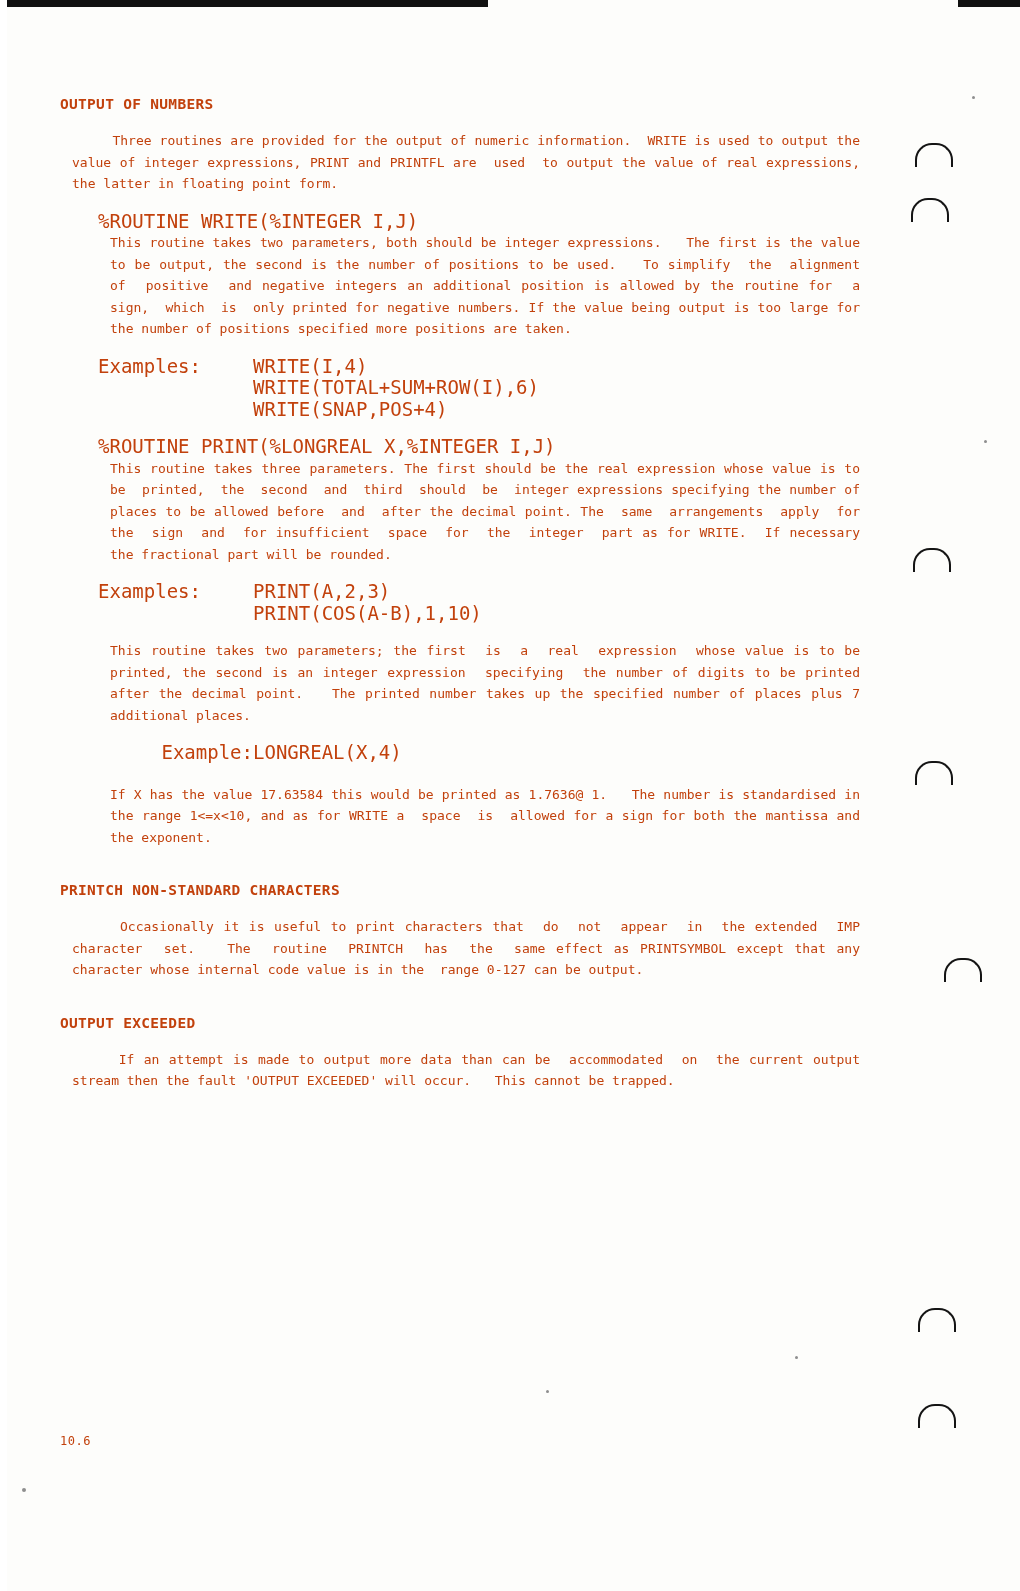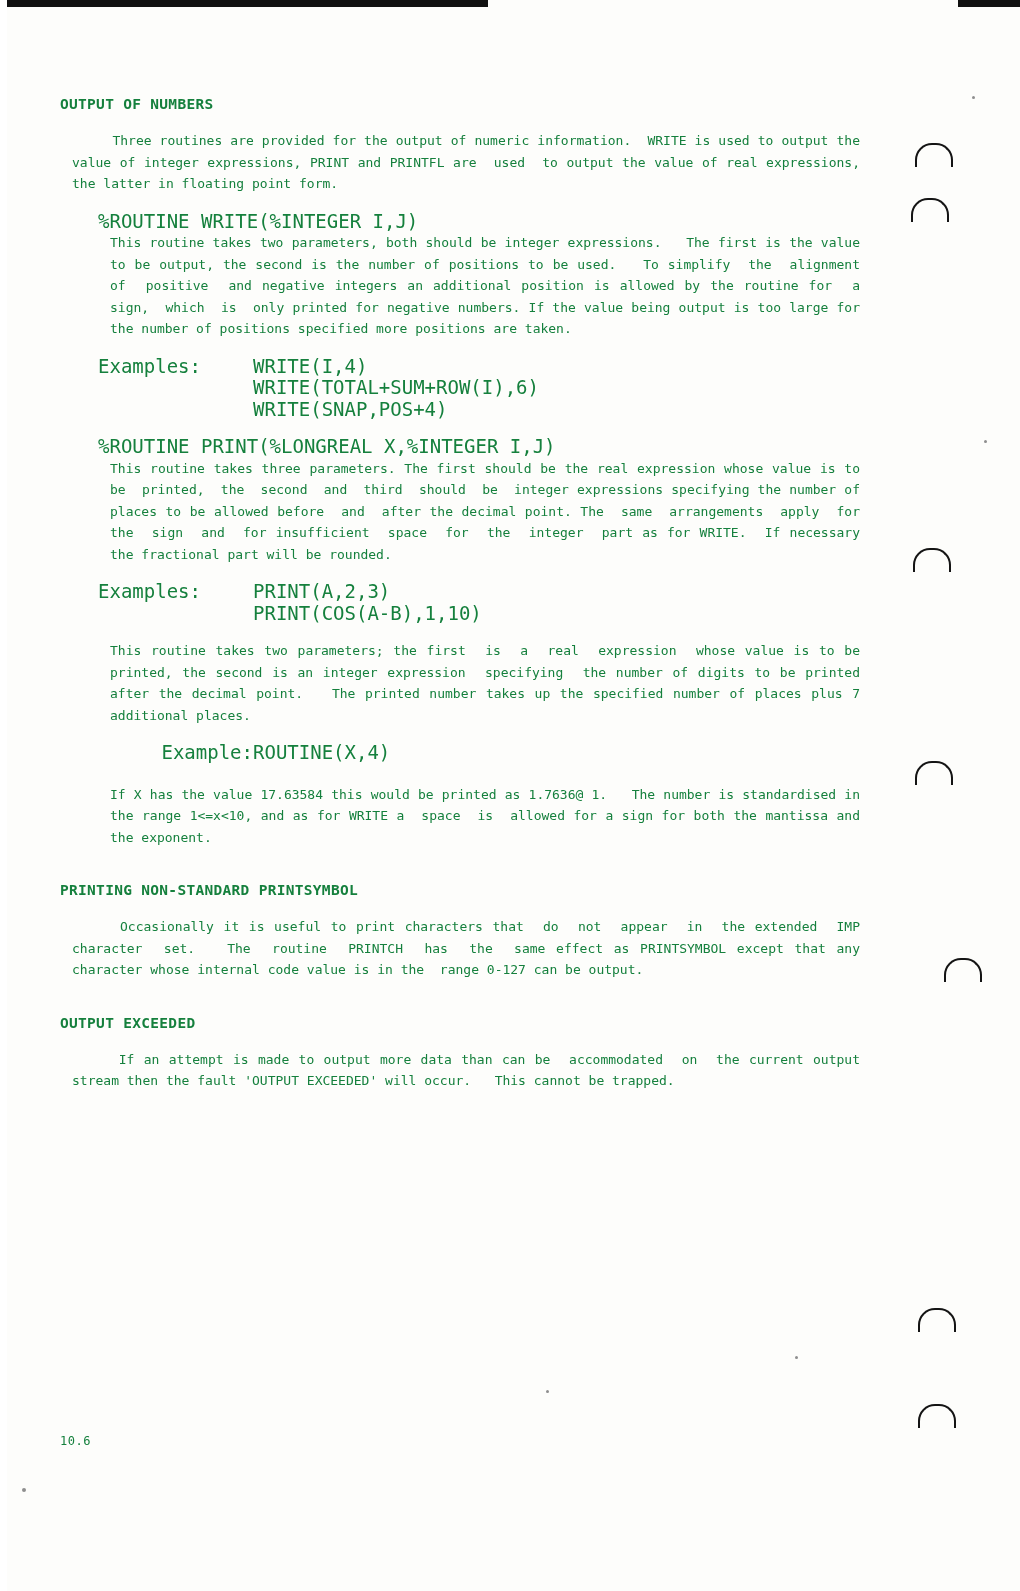--- a/index.html
+++ b/index.html
@@ -6,21 +6,21 @@
     margin: 0;
     padding: 0;
     background: #ffffff;
   }
   .page {
     position: relative;
     width: 1020px;
     height: 1591px;
     background: #fdfdfb;
     font-family: "DejaVu Sans Mono", monospace;
-    color: #15803d;
+    color: #c2410c;
     overflow: hidden;
   }
   
   .edge-top-left {
     position: absolute;
     left: 0; top: 0;
     width: 488px; height: 7px;
     background: #111;
   }
   .edge-top-right {
@@ -154,28 +154,28 @@
         </div>
       </div>
     </div>
 
     <div class="indent-block" style="margin-top:14px;">
       <p class="para just">This routine takes two parameters; the first  is  a  real  expression  whose value is to be printed, the second is an integer expression  specifying  the number of digits to be printed after the decimal point.   The printed number takes up the specified number of places plus 7 additional places.</p>
 
       <div style="display:flex; margin-bottom:20px;text-align:right;">
         <div class="code tight" style="width:155px;">Example:</div>
         <div>
-          <div class="code tight">ROUTINE(X,4)</div>
+          <div class="code tight">LONGREAL(X,4)</div>
         </div>
       </div>
 
       <p class="para just">If X has the value 17.63584 this would be printed as 1.7636@ 1.   The number is standardised in the range 1&lt;=x&lt;10, and as for WRITE a  space  is  allowed for a sign for both the mantissa and the exponent.</p>
     </div>
 
-    <h2 class="sect-head spaced">PRINTING NON-STANDARD PRINTSYMBOL</h2>
+    <h2 class="sect-head spaced">PRINTCH NON-STANDARD CHARACTERS</h2>
     <p class="para just">     Occasionally it is useful to print characters that  do  not  appear  in  the extended  IMP  character  set.   The  routine  PRINTCH  has  the  same effect as PRINTSYMBOL except that any character whose internal code value is in the  range 0-127 can be output.</p>
 
     <h2 class="sect-head spaced">OUTPUT EXCEEDED</h2>
     <p class="para just">     If an attempt is made to output more data than can be  accommodated  on  the current output stream then the fault 'OUTPUT EXCEEDED' will occur.   This cannot be trapped.</p>
 
   </div>
 
   <div class="page-number">10.6</div>
 
 </div>

